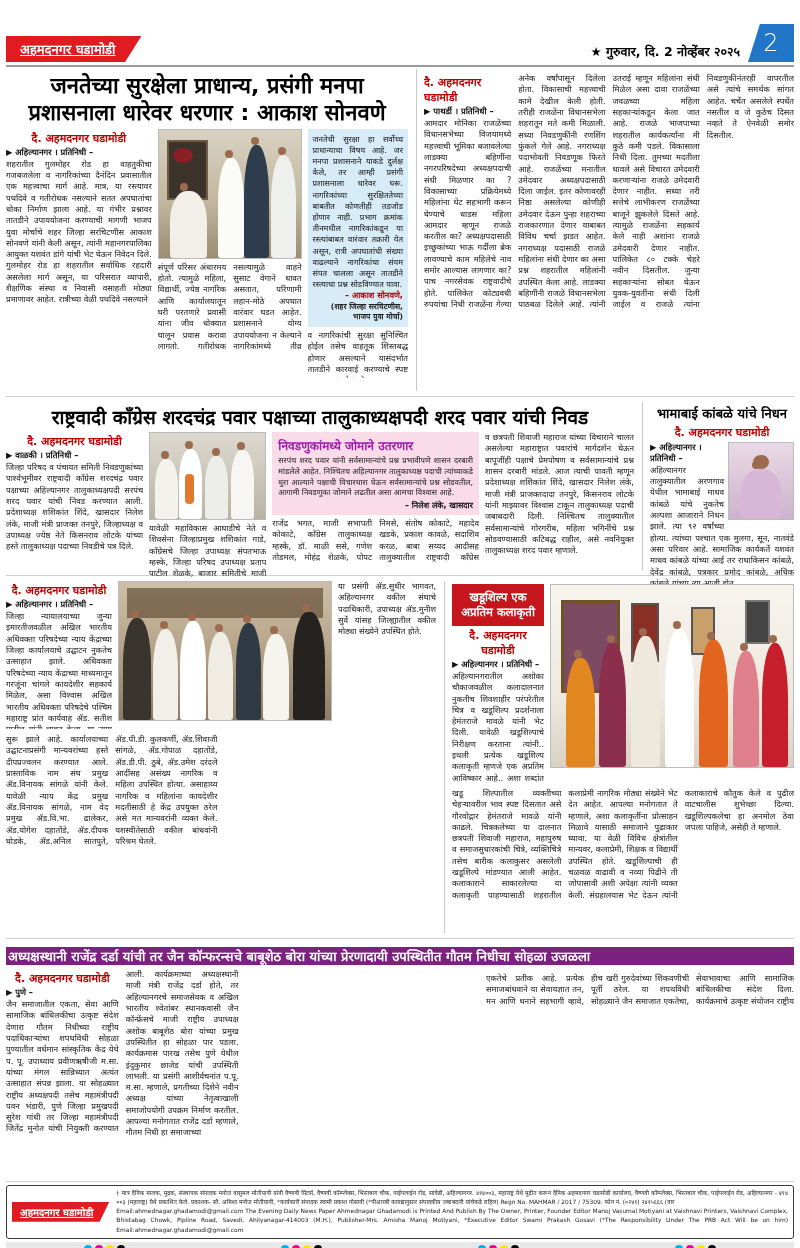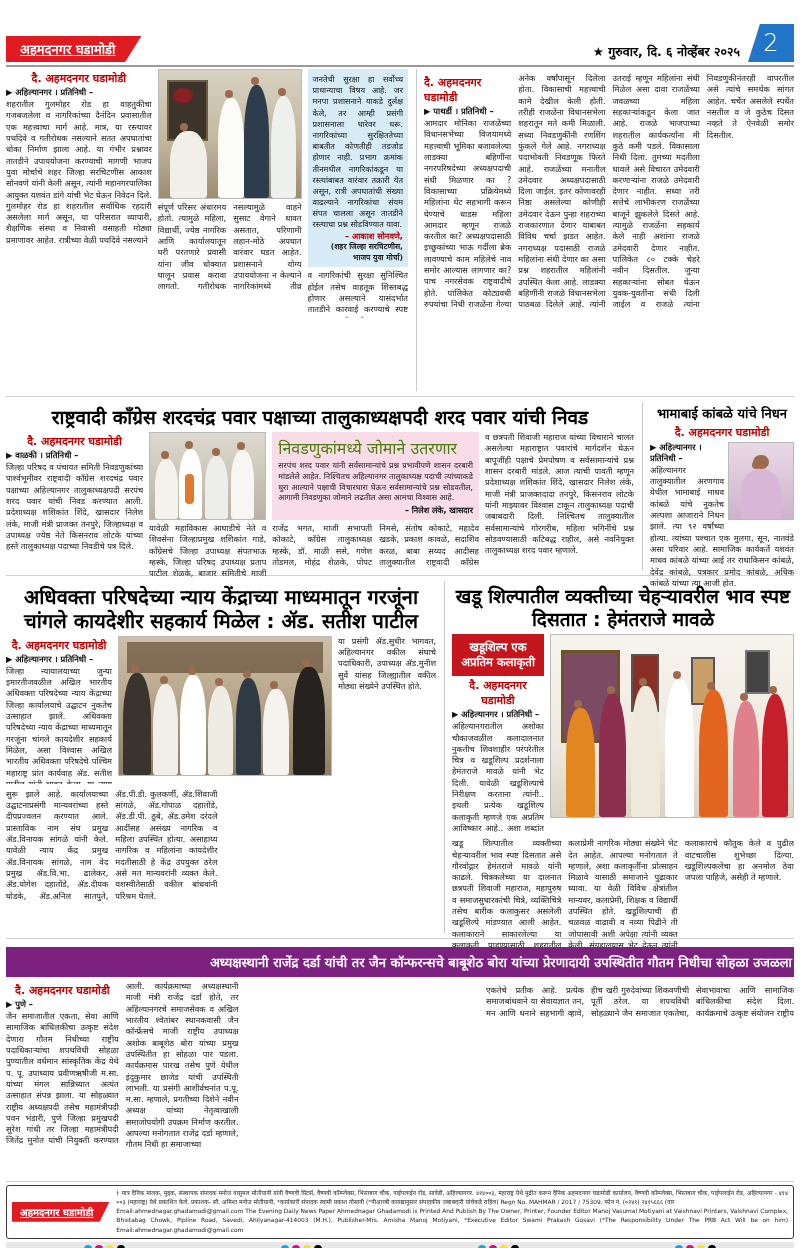--- a/index.html
+++ b/index.html
@@ -24,46 +24,47 @@
   .vsep{border-left:1px solid #c9c9c9;padding-left:7px;}
   .photo{position:relative;overflow:hidden;border:1px solid #bbb;}
   .pp{position:absolute;bottom:0;border-radius:45% 45% 3px 3px;}
   .pp:before{content:"";position:absolute;top:-8px;left:28%;width:8px;height:8px;border-radius:50%;background:#9c6b4f;}
   .blk{position:absolute;}
   
   .quotebox{background:#d8ecf7;padding:5px 5px 4px;font-size:8px;line-height:1.4;text-align:justify;}
   .qsign{color:#b00000;font-weight:700;text-align:right;font-size:8.2px;}
   .qrole{font-weight:700;text-align:right;font-size:7.6px;color:#222;}
   .pinkbox{background:#fadce8;padding:5px 6px;}
-  .pinktitle{color:#4d7c0f;font-weight:400;font-size:16px;margin-bottom:2px;}
+  .pinktitle{color:#a21caf;font-weight:700;font-size:12px;margin-bottom:2px;}
   .redbox{background:#c4161c;color:#fff;font-weight:800;font-size:11.5px;text-align:center;padding:6px 3px;line-height:1.3;}
-  .purplebar{background:#7d2181;color:#fff;font-weight:700;font-size:13px;text-align:right;padding:6px 2px;margin:3px 0 4px;}
+  .purplebar{background:#7d2181;color:#fff;font-weight:700;font-size:13px;text-align:left;padding:0 2px;margin:3px 0 4px;}
   
   .footbox{border:1.5px solid #3a3a3a;border-radius:3px;display:flex;gap:7px;align-items:center;padding:3px 5px;margin-top:2px;}
   .footlogo{background:#e01b22;color:#fff;font-weight:700;font-size:10px;padding:3px 16px 3px 8px;
             clip-path:polygon(0 0,100% 0,90% 100%,0 100%);text-decoration:underline;white-space:nowrap;}
   .fine{font-size:5.9px;line-height:1.55;color:#222;text-align:justify;}
   .dotsbar{background:#e8e8e8;height:15px;display:flex;align-items:center;justify-content:space-around;margin-top:3px;}
   .dotgrp{display:flex;gap:3px;}
   .dotgrp i{width:8px;height:8px;border-radius:50%;display:block;}
 </style>
 </head>
 <body>
 
 <div class="page">
 
   <div class="mast">
     <div class="ribbon">अहमदनगर घडामोडी</div>
     <div class="sp"></div>
-    <div class="mastdate">★ गुरुवार, दि. ६ नोव्हेंबर २०२५</div>
+    <div class="mastdate">★ गुरुवार, दि. 2 नोव्हेंबर २०२५</div>
     <div class="pageno">2</div>
   </div>
 
   <div class="row" style="height:322px;">
     <div style="width:402px;">
+      <div class="hl" style="font-size:22px;">जनतेच्या सुरक्षेला प्राधान्य, प्रसंगी मनपा प्रशासनाला धारेवर धरणार : आकाश सोनवणे</div>
       <div style="display:flex;gap:6px;">
         <div style="width:148px;">
           <div class="byline">दै. अहमदनगर घडामोडी</div>
           <div class="dateline">▶ अहिल्यानगर । प्रतिनिधी –</div>
           <div class="t" style="height:202px;overflow:hidden;">शहरातील गुलमोहर रोड हा वाहतुकीचा गजबजलेला व नागरिकांच्या दैनंदिन प्रवासातील एक महत्त्वाचा मार्ग आहे. मात्र, या रस्त्यावर पथदिवे व गतीरोधक नसल्याने सतत अपघातांचा धोका निर्माण झाला आहे. या गंभीर प्रश्नावर तातडीने उपाययोजना करण्याची मागणी भाजप युवा मोर्चाचे शहर जिल्हा सरचिटणीस आकाश सोनवणे यांनी केली असून, त्यांनी महानगरपालिका आयुक्त यशवंत डांगे यांची भेट घेऊन निवेदन दिले. गुलमोहर रोड हा शहरातील सर्वाधिक रहदारी असलेला मार्ग असून, या परिसरात व्यापारी, शैक्षणिक संस्था व निवासी वसाहती मोठ्या प्रमाणावर आहेत. रात्रीच्या वेळी पथदिवे नसल्याने</div>
         </div>
         <div style="width:146px;">
           <div class="photo" style="height:128px;background:linear-gradient(180deg,#d9d2c2 0%,#c3b79f 55%,#9b8c72 100%);">
             <i class="blk" style="left:6%;top:8%;width:26%;height:44%;background:#3c332b;border:2px solid #6e5c43;"></i>
             <i class="blk" style="left:10%;top:14%;width:14%;height:12%;background:#8a1f24;border-radius:50%;"></i>
@@ -136,21 +137,20 @@
           <i class="blk" style="left:38%;top:16%;width:24%;height:18%;background:#9c6b4f;border-radius:50%;"></i>
         </div>
         <div class="dateline">▶ अहिल्यानगर । प्रतिनिधी –</div>
         <div class="t">अहिल्यानगर तालुक्यातील अरणगाव येथील भामाबाई माधव कांबळे यांचे नुकतेच अल्पशा आजाराने निधन झाले. त्या ९२ वर्षांच्या होत्या. त्यांच्या पश्चात एक मुलगा, सून, नातवंडे असा परिवार आहे. सामाजिक कार्यकर्ते यशवंत माधव कांबळे यांच्या आई तर राधाकिसन कांबळे, देवेंद्र कांबळे, पत्रकार प्रमोद कांबळे, अधिक कांबळे यांच्या त्या आजी होत.</div>
       </div>
     </div>
   </div>
 
   <div class="row" style="height:352px;">
     <div style="width:430px;">
-      <div class="hl" style="font-size:20px;">अधिवक्ता परिषदेच्या न्याय केंद्राच्या माध्यमातून गरजूंना चांगले कायदेशीर सहकार्य मिळेल : ॲड. सतीश पाटील</div>
       <div style="display:flex;gap:6px;">
         <div style="width:106px;">
           <div class="byline">दै. अहमदनगर घडामोडी</div>
           <div class="dateline">▶ अहिल्यानगर । प्रतिनिधी –</div>
           <div class="t" style="height:118px;overflow:hidden;">जिल्हा न्यायालयाच्या जुन्या इमारतीजवळील अखिल भारतीय अधिवक्ता परिषदेच्या न्याय केंद्राच्या जिल्हा कार्यालयाचे उद्घाटन नुकतेच उत्साहात झाले. अधिवक्ता परिषदेच्या न्याय केंद्राच्या माध्यमातून गरजूंना चांगले कायदेशीर सहकार्य मिळेल, असा विश्वास अखिल भारतीय अधिवक्ता परिषदेचे पश्चिम महाराष्ट्र प्रांत कार्यवाह ॲड. सतीश पाटील यांनी व्यक्त केला. या न्याय केंद्राच्या माध्यमातून अखिल भारतीय अधिवक्ता परिषदेच्या अहिल्यानगर जिल्हा न्याय केंद्राचे कामकाज चालणार असून जिल्ह्यातील गरजू व गरीब पक्षकारांना कायदेशीर मदत व दर्जेदार मार्गदर्शन विनामूल्य मिळणार आहे.</div>
         </div>
         <div class="photo" style="width:212px;height:138px;background:linear-gradient(180deg,#cdbfa8 0%,#baa98e 40%,#8d7c63 100%);">
           <i class="blk" style="left:4%;top:4%;width:92%;height:22%;background:#5d4630;opacity:.65;"></i>
           <i class="pp" style="left:2%;width:13%;height:74%;background:#3a342e;"></i>
           <i class="pp" style="left:16%;width:12%;height:66%;background:#f2efe8;"></i>
@@ -161,21 +161,20 @@
           <i class="pp" style="left:82%;width:15%;height:78%;background:#26221f;"></i>
         </div>
         <div style="flex:1;">
           <div class="t" style="height:138px;overflow:hidden;">या प्रसंगी ॲड.सुधीर भागवत, अहिल्यानगर वकील संघाचे पदाधिकारी, उपाध्यक्ष ॲड.मुनीश सुर्वे यांसह जिल्ह्यातील वकील मोठ्या संख्येने उपस्थित होते.</div>
         </div>
       </div>
       <div class="t colsbox" style="columns:4;height:118px;margin-top:5px;">सुरू झाले आहे. कार्यालयाच्या उद्घाटनाप्रसंगी मान्यवरांच्या हस्ते दीपप्रज्वलन करण्यात आले. प्रास्ताविक नाम संघ प्रमुख ॲड.विनायक सांगळे यांनी केले. यावेळी न्याय केंद्र प्रमुख ॲड.विनायक सांगळे, नाम वेद प्रमुख ॲड.वि.भा. ढालेकर, ॲड.योगेश दहातोंडे, ॲड.दीपक घोडके, ॲड.अनिल सातपुते, ॲड.पी.डी. कुलकर्णी, ॲड.शिवाजी सांगळे, ॲड.गोपाळ दहातोंडे, ॲड.डी.पी. ठुबे, ॲड.उमेश दरंदले आदींसह असंख्य नागरिक व महिला उपस्थित होत्या. असाहाय्य नागरिक व महिलांना कायदेशीर मदतीसाठी हे केंद्र उपयुक्त ठरेल असे मत मान्यवरांनी व्यक्त केले. यशस्वीतेसाठी वकील बांधवांनी परिश्रम घेतले.</div>
     </div>
 
     <div class="vsep" style="flex:1;">
-      <div class="hl" style="font-size:19px;">खडू शिल्पातील व्यक्तीच्या चेहऱ्यावरील भाव स्पष्ट  दिसतात : हेमंतराजे मावळे</div>
       <div style="display:flex;gap:6px;margin-top:3px;">
         <div style="width:92px;">
           <div class="redbox">
             <div>खडूशिल्प एक</div>
             <div>अप्रतिम कलाकृती</div>
           </div>
           <div class="byline">दै. अहमदनगर घडामोडी</div>
           <div class="dateline">▶ अहिल्यानगर । प्रतिनिधी –</div>
           <div class="t" style="height:112px;overflow:hidden;">अहिल्यानगरातील अशोका चौकाजवळील कलादालनात नुकतीच शिवशाहीर परंपरेतील चित्र व खडूशिल्प प्रदर्शनाला हेमंतराजे मावळे यांनी भेट दिली. यावेळी खडूशिल्पाचे निरीक्षण करताना त्यांनी.. इथली प्रत्येक खडूशिल्प कलाकृती म्हणजे एक अप्रतिम आविष्कार आहे.. अशा शब्दांत भावना व्यक्त केल्या.</div>
         </div>

